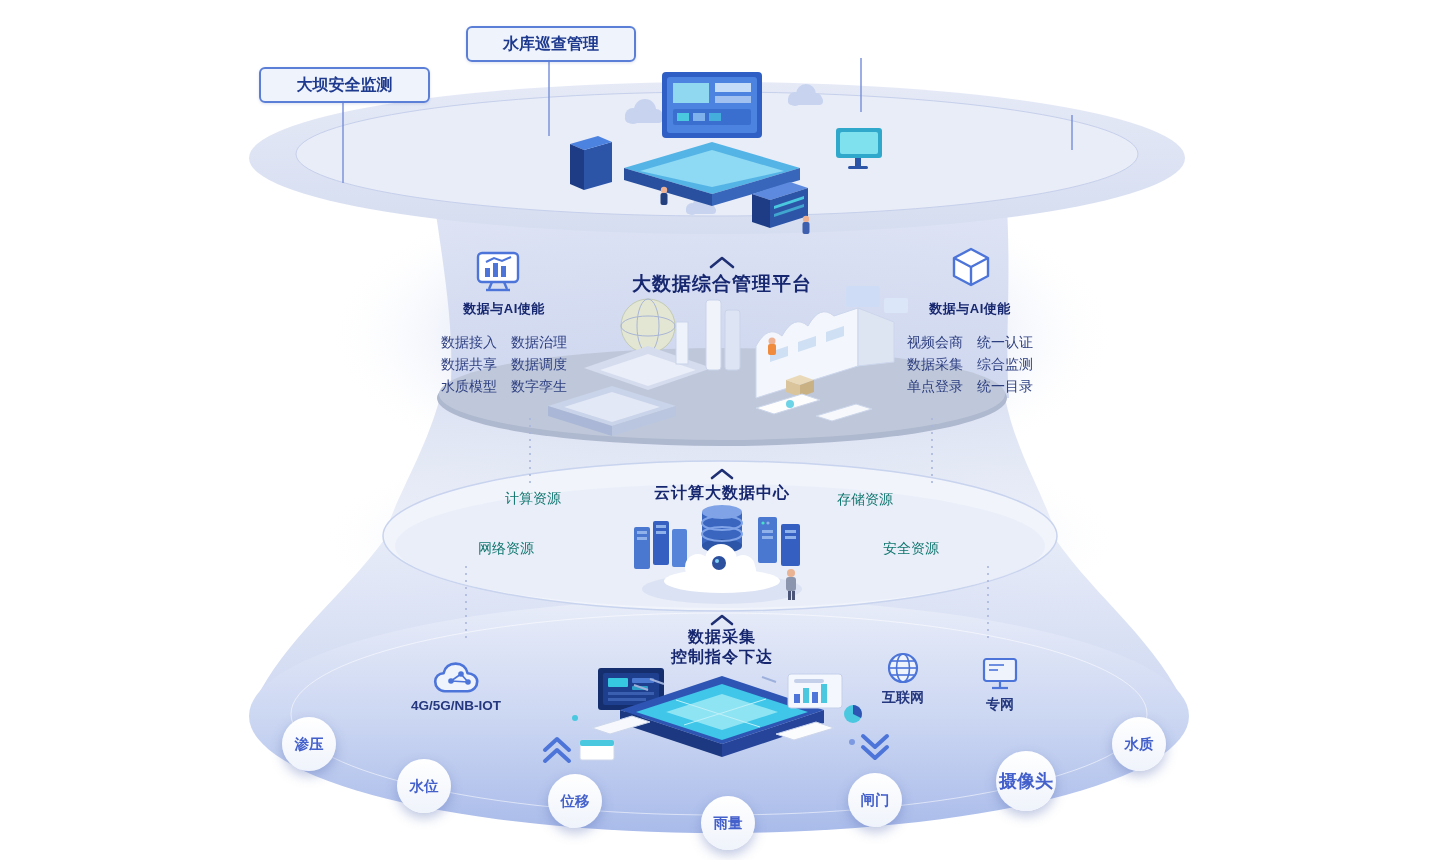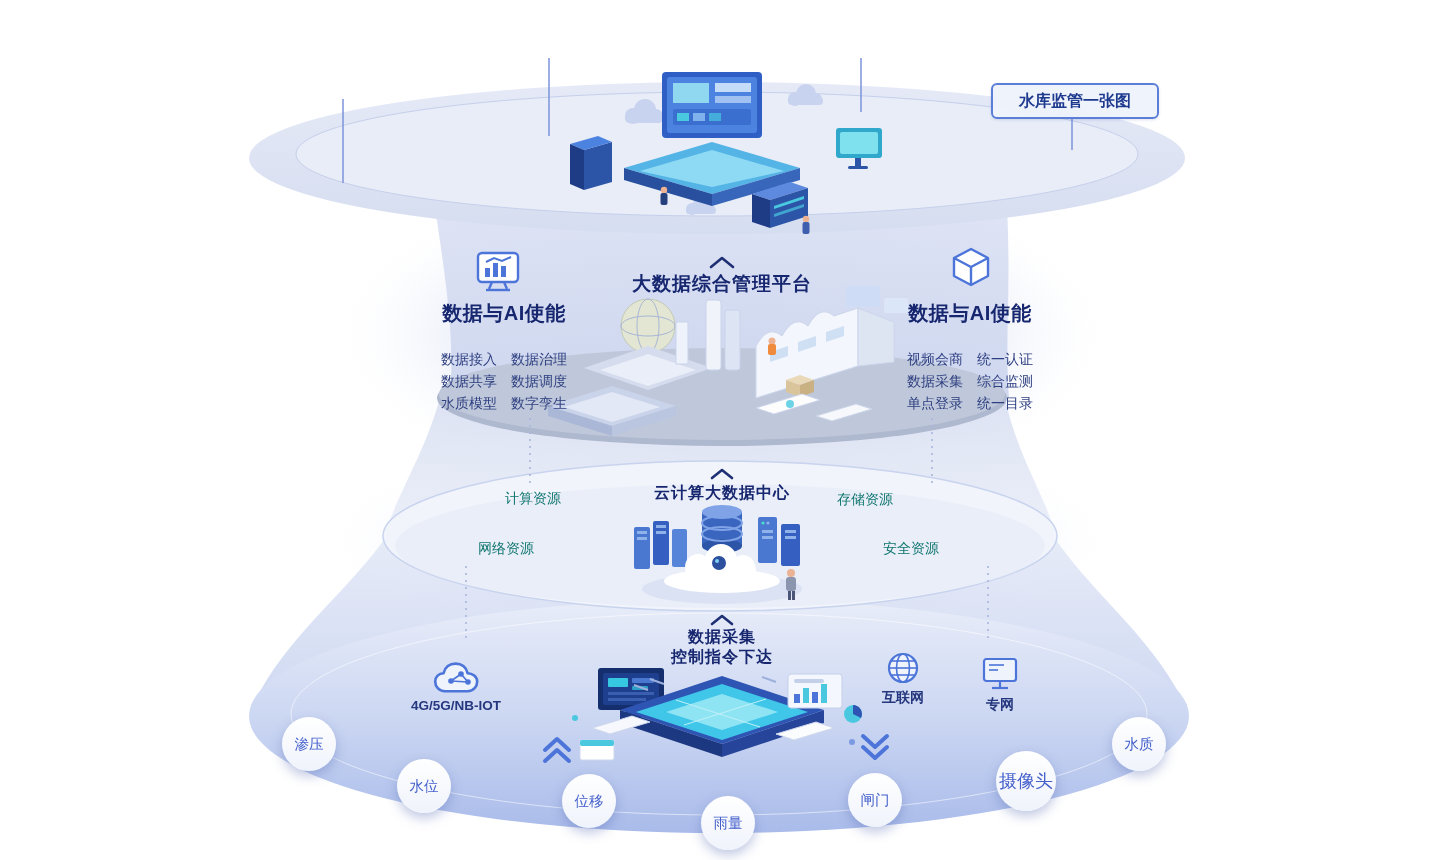--- a/index.html
+++ b/index.html
@@ -10,30 +10,30 @@
     position:absolute;height:32px;display:flex;align-items:center;justify-content:center;
     border:2px solid #5b7fd6;border-radius:6px;background:rgba(238,242,251,.96);
     color:#1e3a8f;font-weight:700;font-size:16px;box-shadow:0 1px 3px rgba(70,90,170,.18);
     white-space:nowrap;
   }
   .center-title{
     position:absolute;left:722px;transform:translateX(-50%);
     font-weight:700;color:#17276f;white-space:nowrap;letter-spacing:1px;
   }
   .panel{position:absolute;text-align:center;}
-  .panel-title{font-size:20px;font-weight:700;color:#17276f;margin-bottom:24px;letter-spacing:.5px;}
+  .panel-title{font-size:13px;font-weight:700;color:#17276f;margin-bottom:16px;letter-spacing:.5px;}
   .panel-row{display:flex;justify-content:center;gap:14px;font-size:14px;color:#2e3f80;margin:4px 0;white-space:nowrap;text-align:center;}
   .res-label{position:absolute;transform:translateX(-50%);font-size:14px;color:#0f766e;white-space:nowrap;}
   .net-label{position:absolute;transform:translateX(-50%);font-size:14px;font-weight:700;color:#25377e;white-space:nowrap;}
   .bubble{
     position:absolute;width:54px;height:54px;border-radius:50%;
     background:linear-gradient(180deg,#ffffff,#eff3fb);
     box-shadow:0 5px 12px rgba(88,108,180,.38);
     display:flex;align-items:center;justify-content:center;
-    color:#4460cb;font-size:14.5px;font-weight:400;white-space:nowrap;
+    color:#4460cb;font-size:14.5px;font-weight:700;white-space:nowrap;
   }
   .bubble.wide{width:60px;height:60px;font-size:18px;}
 </style>
 </head>
 <body>
 
 <div class="stage">
 
 <svg class="bg" width="1440" height="860" viewBox="0 0 1440 860">
   <defs>
@@ -298,21 +298,22 @@
   <g fill="none" stroke="#4c74d9" stroke-width="4" stroke-linecap="round" stroke-linejoin="round">
     <polyline points="545,750 557,739 569,750"></polyline>
     <polyline points="545,761 557,750 569,761"></polyline>
   </g>
   <g fill="none" stroke="#4c74d9" stroke-width="4" stroke-linecap="round" stroke-linejoin="round">
     <polyline points="863,736 875,747 887,736"></polyline>
     <polyline points="863,747 875,758 887,747"></polyline>
   </g>
 </svg>
 
-<div class="app-box" style="left:991px;top:83px;width:164px">水库监管一张图</div>
+<div class="app-box" style="left:259px;top:67px;width:167px">大坝安全监测</div>
+<div class="app-box" style="left:466px;top:26px;width:166px">水库巡查管理</div>
 
 <div class="center-title" style="top:271px;font-size:19px">大数据综合管理平台</div>
 
 <div class="panel" style="left:424px;top:300px;width:160px">
   <div class="panel-title">数据与AI使能</div>
   <div class="panel-row">
     <span>数据接入</span>
     <span>数据治理</span>
   </div>
   <div class="panel-row">
@@ -353,21 +354,21 @@
 <div class="net-label" style="left:456px;top:698px;font-size:13.5px">4G/5G/NB-IOT</div>
 <div class="net-label" style="left:903px;top:689px">互联网</div>
 <div class="net-label" style="left:1000px;top:696px">专网</div>
 
 <div class="bubble" style="left:282px;top:717px">
       <span>渗压</span>
     </div>
 <div class="bubble" style="left:397px;top:759px">
       <span>水位</span>
     </div>
-<div class="bubble" style="left:562px;top:774px">
+<div class="bubble" style="left:548px;top:774px">
       <span>位移</span>
     </div>
 <div class="bubble" style="left:701px;top:796px">
       <span>雨量</span>
     </div>
 <div class="bubble" style="left:848px;top:773px">
       <span>闸门</span>
     </div>
 <div class="bubble wide" style="left:996px;top:751px">
       <span>摄像头</span>

